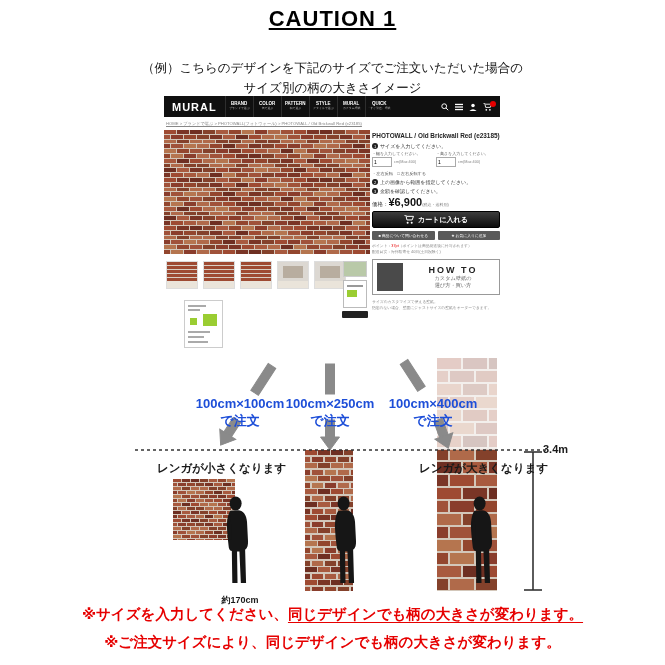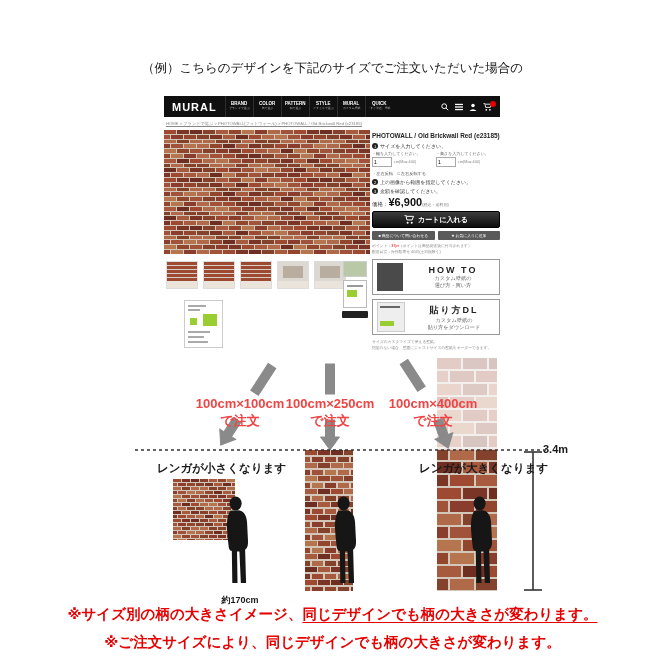--- a/index.html
+++ b/index.html
@@ -65,40 +65,42 @@
   .infocard .ithumb{width:26px;height:28px;margin:0 4px;background:#4a4a4a;}
   .infocard .ithumb.light{background:#eee;border:1px solid #ccc;position:relative;}
   .infocard .ithumb.light i{position:absolute;left:2px;top:3px;width:20px;height:2px;background:#666;}
   .infocard .ithumb.light em{position:absolute;left:2px;top:18px;width:14px;height:5px;background:#9acd32;}
   .itext{flex:1;text-align:center;}
   .ititle{font-size:9px;font-weight:bold;letter-spacing:2px;color:#222;}
   .idesc{font-size:5.2px;color:#666;line-height:1.4;}
   .footnotes{margin-top:5px;font-size:3.8px;color:#888;line-height:1.5;}
   
   #overlay{left:0;top:0;width:665px;height:665px;pointer-events:none;z-index:5;}
-  .ordlabel{z-index:6;width:130px;text-align:center;font-size:13px;font-weight:bold;color:#ef4444;line-height:1.3;}
+  .ordlabel{z-index:6;width:130px;text-align:center;font-size:13px;font-weight:bold;color:#1d4ed8;line-height:1.3;}
   .sizenote{z-index:6;font-size:11.5px;font-weight:bold;color:#1a1a1a;}
   .scalelabel{z-index:6;font-size:11px;font-weight:bold;color:#1a1a1a;}
   .personlabel{z-index:7;font-size:9px;font-weight:bold;color:#1a1a1a;width:70px;text-align:center;}
   .person{z-index:7;}
   .fadecover{position:absolute;left:0;top:0;width:100%;height:92px;background:rgba(255,255,255,.72);}
   #wall-left{left:173px;top:479px;width:62px;height:61px;z-index:2;}
   #wall-mid{left:305px;top:450px;width:48px;height:141px;z-index:2;}
   #wall-right{left:437px;top:358px;width:60px;height:233px;z-index:2;}
   
   .rednote{left:0;width:665px;text-align:center;font-weight:bold;font-size:14.5px;color:#e60000;z-index:8;}
   .rednote .ul{text-decoration:underline;text-underline-offset:3px;}
 </style>
 </head>
 <body>
 
 <div id="canvas">
 
+  <div class="abs title"><span>CAUTION 1</span></div>
   <div class="abs subtitle">
     <div>（例）こちらのデザインを下記のサイズでご注文いただいた場合の</div>
+    <div>サイズ別の柄の大きさイメージ</div>
   </div>
 
   <div id="shot" class="abs">
     <div class="navbar">
       <div class="logo">MURAL</div>
       <div class="navitems">
         <div class="navitem">
             <span class="en">BRAND</span>
             <span class="jp">ブランドで選ぶ</span>
           </div>
@@ -676,30 +678,20 @@
         <div>配送目安：海外取寄せ 40日(土日祝除く)</div>
       </div>
 
       <div class="infocard">
         <div class="ithumb"></div>
         <div class="itext">
           <div class="ititle">HOW TO</div>
           <div class="idesc"><span>カスタム壁紙の</span><br><span>選び方・買い方</span></div>
         </div>
       </div>
-      <div class="infocard">
-        <div class="ithumb light">
-            <i></i>
-            <em></em>
-          </div>
-        <div class="itext">
-          <div class="ititle">貼り方DL</div>
-          <div class="idesc"><span>カスタム壁紙の</span><br><span>貼り方をダウンロード</span></div>
-        </div>
-      </div>
 
       <div class="footnotes">
         <div>サイズのカスタマイズで使える壁紙。</div>
         <div>指定のない場合、壁面にジャストサイズの壁紙をオーダーできます。</div>
       </div>
     </div>
   </div>
 
   <div id="wall-right" class="abs brickbox" style="background: rgb(211, 199, 186);">
       <div class="brick" style="left: 0px; top: 0px; width: 23.92px; height: 10.92px; background: rgb(158, 74, 50);"></div>
@@ -1042,16 +1034,16 @@
     </svg>
   <svg class="abs person" style="left:327px;top:494px;" width="38" height="98" viewBox="0 0 40 100">
       <use href="#psil"></use>
     </svg>
   <svg class="abs person" style="left:463px;top:494px;" width="38" height="98" viewBox="0 0 40 100">
       <use href="#psil"></use>
     </svg>
 
   <div class="abs personlabel" style="left:205px;top:594px;">約170cm</div>
 
-  <div class="abs rednote" style="top:605px;"><span>※サイズ別の柄の大きさイメージ、</span><span class="ul">同じデザインでも柄の大きさが変わります。</span></div>
+  <div class="abs rednote" style="top:605px;"><span>※サイズを入力してください、</span><span class="ul">同じデザインでも柄の大きさが変わります。</span></div>
   <div class="abs rednote" style="top:633px;"><span>※ご注文サイズにより、同じデザインでも柄の大きさが変わります。</span><span class="ul"></span></div>
 
 </div>
 
 </body></html>

